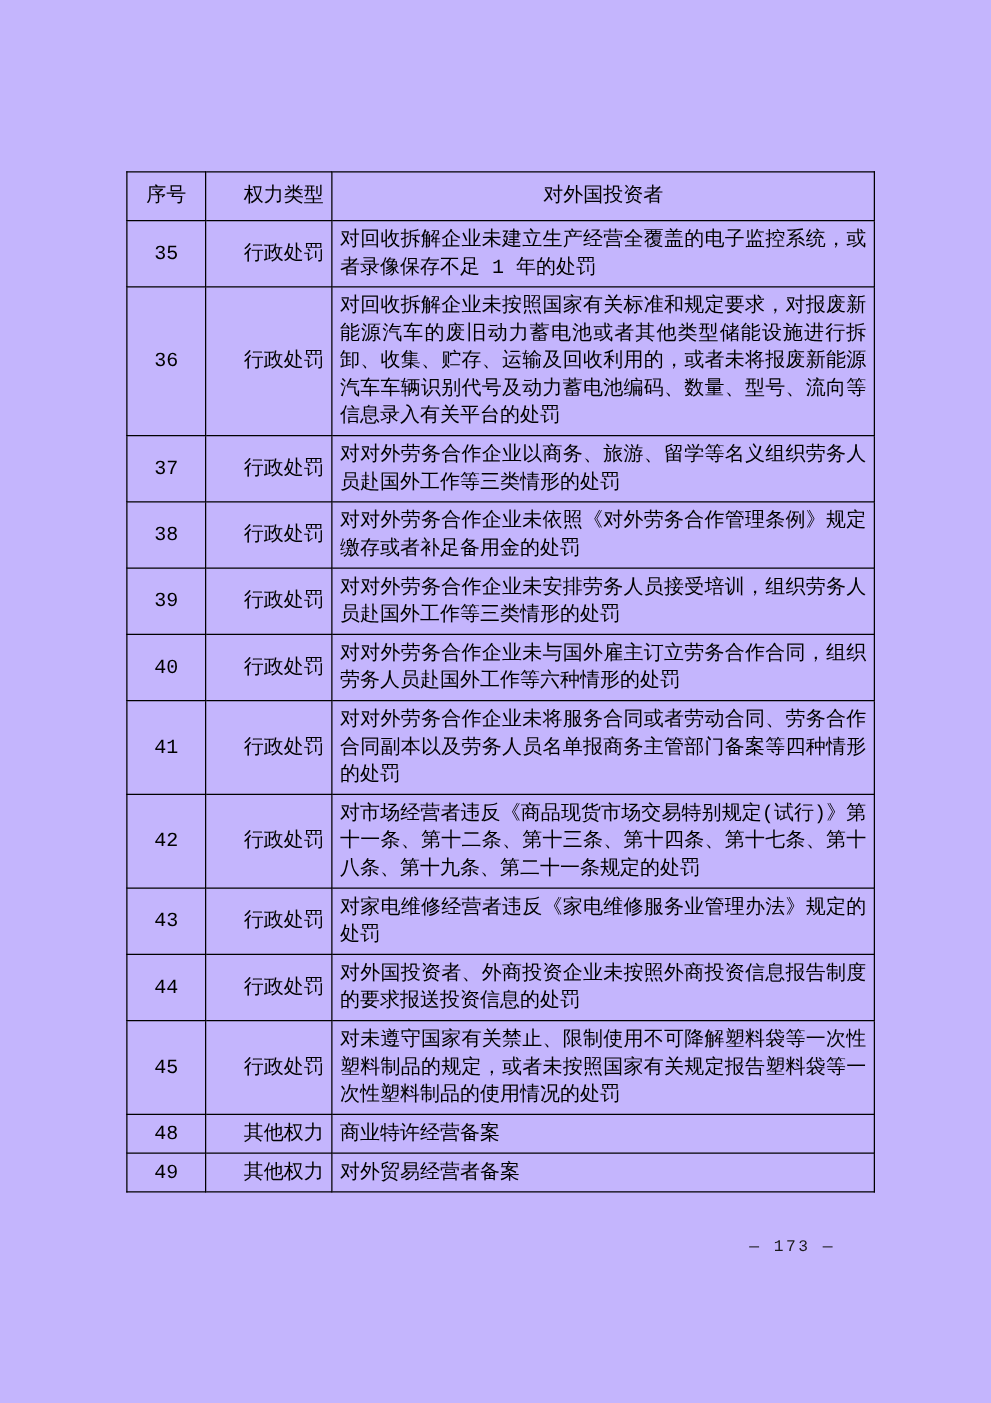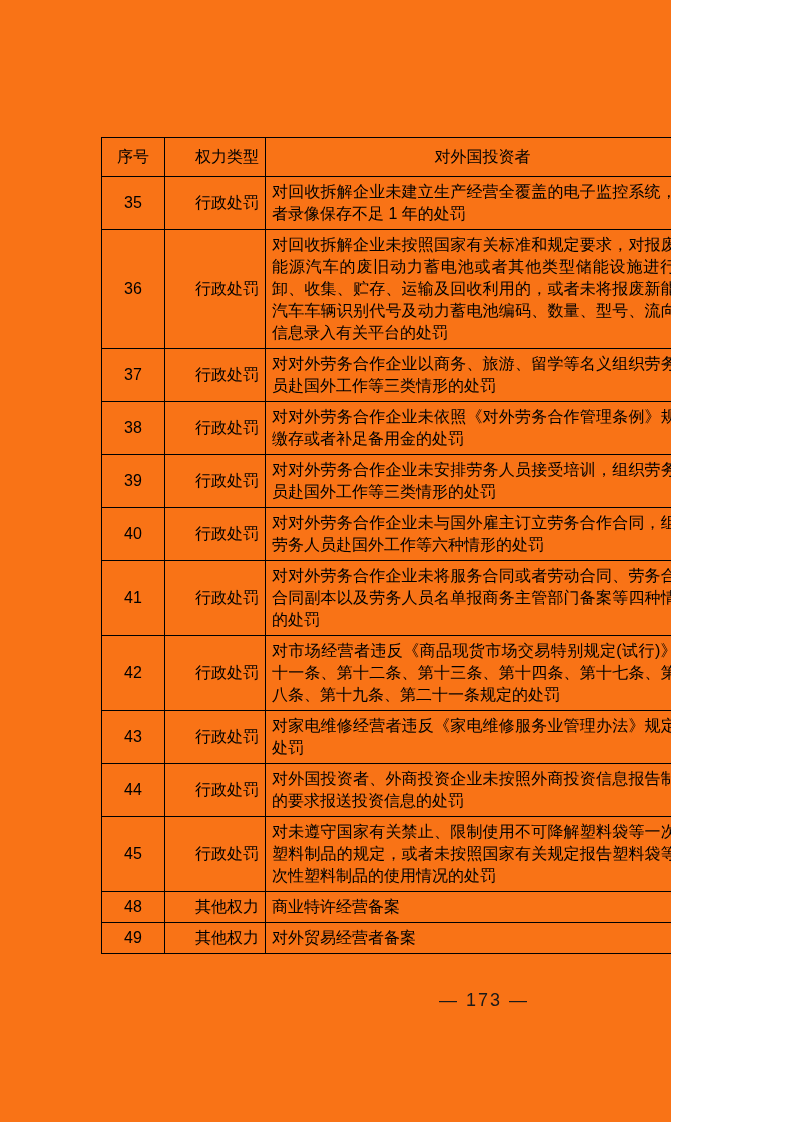--- a/index.html
+++ b/index.html
@@ -2,24 +2,24 @@
 <html><head>
 <meta charset="utf-8">
 <style>
   html, body {
     margin: 0;
     padding: 0;
     background: #ffffff;
   }
   .page {
     position: relative;
-    width: 671px;
+    width: 793px;
     height: 1122px;
-    background: #f97316;
-    font-family: Liberation Sans, sans-serif;
+    background: #c4b5fd;
+    font-family: Liberation Mono, monospace;
     color: #000000;
     overflow: hidden;
   }
   table.authority {
     position: absolute;
     left: 101px;
     top: 137px;
     width: 599px;
     border-collapse: collapse;
     table-layout: fixed;
@@ -40,22 +40,22 @@
   th.c3        { text-align: center; }
   td.c3 {
     text-align: justify;
     text-align-last: left;
     padding: 4px 9px;
   }
   thead th { height: 30px; }
   .page-number {
     position: absolute;
     top: 990px;
-    right: 142px;
-    font-size: 18px;
+    right: 125px;
+    font-size: 13px;
     letter-spacing: 2px;
     color: #1a1a1a;
   }
 </style>
 </head>
 <body>
 
 <div class="page">
 
   <table class="authority">

